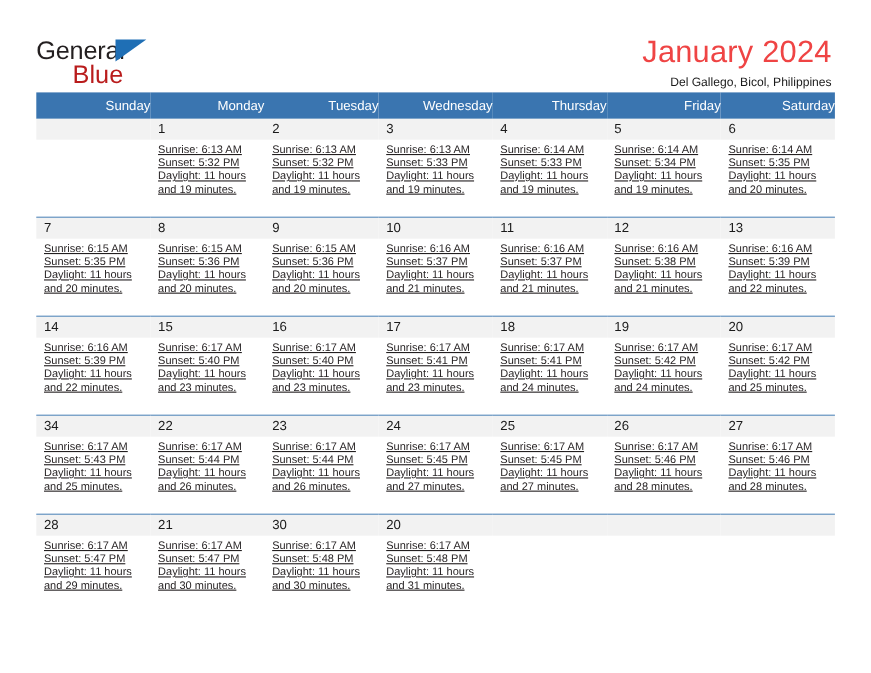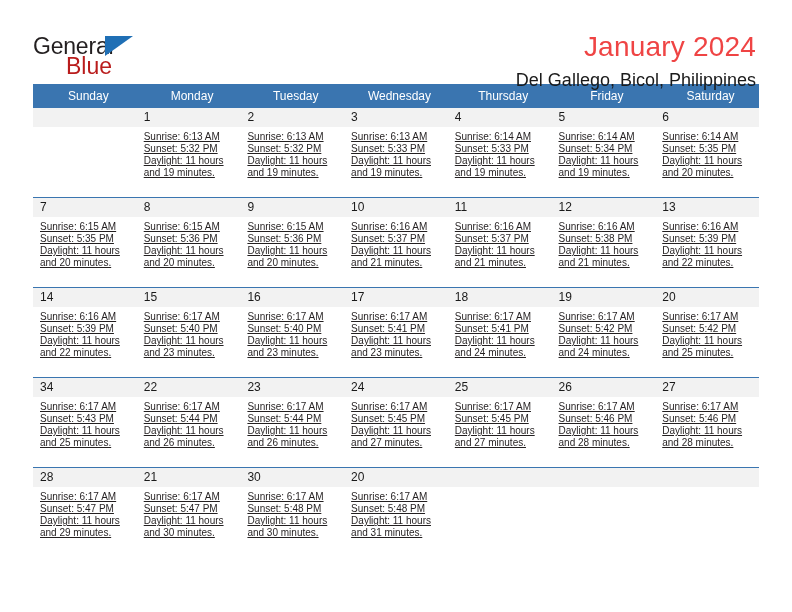--- a/index.html
+++ b/index.html
@@ -59,39 +59,38 @@
     padding-top: 2px;
   }
   .cal-title {
     font-size: 28px;
     font-weight: normal;
     color: #ef4444;
     line-height: 34px;
     letter-spacing: 0.2px;
   }
   .cal-sub {
-    font-size: 18px;
+    font-size: 11px;
     color: #1a1a1a;
     line-height: 22px;
-    margin-top: 5px;
   }
 
   
   .cal {
     margin: 0 33px;
     width: 726px;
     border-collapse: collapse;
     table-layout: fixed;
   }
   .cal th {
     background: #3a75b0;
     color: #ffffff;
     font-size: 12px;
     font-weight: normal;
-    text-align: center;
+    text-align: right;
     padding: 5px 0 5px 7px;
     height: 21px;
     border: none;
   }
   .cal td {
     vertical-align: top;
     padding: 0;
     border: none;
     width: 103.7px;
   }

